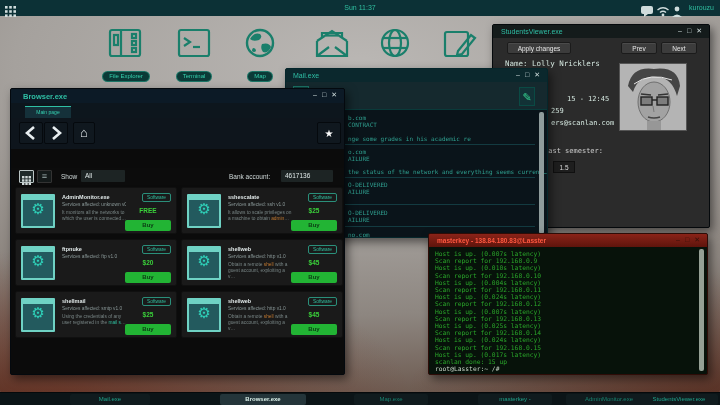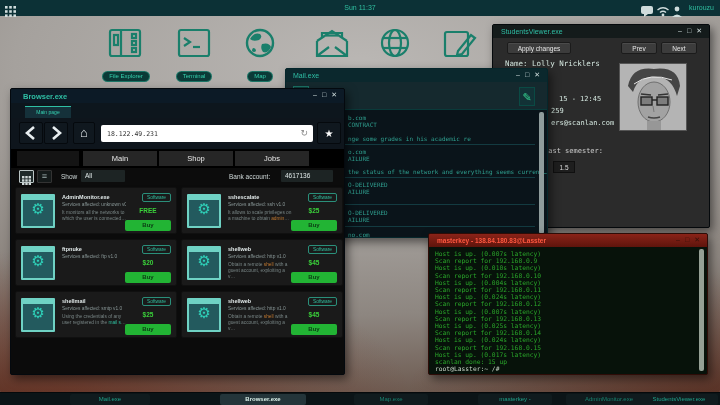--- a/index.html
+++ b/index.html
@@ -228,21 +228,21 @@
         <rect x="21" y="33" width="11" height="8" fill="rgba(40,40,40,.3)" stroke="#222" stroke-width="1.4"></rect>
         <rect x="37" y="33" width="11" height="8" fill="rgba(40,40,40,.3)" stroke="#222" stroke-width="1.4"></rect>
         <line x1="32" y1="36" x2="37" y2="36" stroke="#222" stroke-width="1.4"></line>
         <line x1="21" y1="30" x2="31" y2="31" stroke="#333" stroke-width="1.6"></line>
         <line x1="38" y1="31" x2="48" y2="30" stroke="#333" stroke-width="1.6"></line>
         <line x1="33" y1="42" x2="34" y2="48" stroke="#777" stroke-width="1"></line>
         <path d="M28 53 Q34 55 40 53" stroke="#444" fill="none" stroke-width="1.4"></path>
         <rect x="27" y="57" width="14" height="9" fill="#979797"></rect>
       </svg>
     </div>
-    <div class="sv-text" style="left:66px;top:70px;">15 - 12:45</div>
+    <div class="sv-text" style="left:74px;top:70px;">15 - 12:45</div>
     <div class="sv-text" style="left:58px;top:82px;">259</div>
     <div class="sv-text" style="left:58px;top:94px;">ers@scanlan.com</div>
     <div class="sv-text" style="left:51px;top:122px;color:#cfcfcf;">Last semester:</div>
     <div class="sv-gpa">1.5</div>
   </div>
 
   <div class="win mail">
     <div class="mail-title">
       <span class="t">Mail.exe</span>
       <span class="ctls">
@@ -292,31 +292,21 @@
         <svg width="20" height="20" viewBox="0 0 20 20">
             <polyline points="13,4 6,10 13,16" fill="none" stroke="#e8eef0" stroke-width="2.6"></polyline>
           </svg>
       </div>
       <div class="nbtn" style="left:33px;">
         <svg width="20" height="20" viewBox="0 0 20 20">
             <polyline points="7,4 14,10 7,16" fill="none" stroke="#e8eef0" stroke-width="2.6"></polyline>
           </svg>
       </div>
       <div class="nbtn" style="left:62px;width:22px;font-size:13px;color:#e8eef0;line-height:20px;"><span>⌂</span></div>
-      <div class="url">
-        <span class="u">18.122.49.231</span>
-        <span class="r">↻</span>
-      </div>
       <div class="nbtn" style="left:306px;font-size:10px;color:#fff;line-height:21px;"><span>★</span></div>
-    </div>
-    <div class="sitetabs">
-      <div class="stab" style="left:6px;width:62px;background:#141414;"></div>
-      <div class="stab" style="left:72px;">Main</div>
-      <div class="stab" style="left:148px;">Shop</div>
-      <div class="stab" style="left:224px;">Jobs</div>
     </div>
     <div class="ctrlrow">
       <div class="vbtn" style="left:8px;background:#1f2a2a;border:1px solid #b9c4c4;">
         <svg width="9" height="9" viewBox="0 0 9 9" style="margin-top:2px;">
             <g fill="#cfd8d8">
               <rect x="0" y="0" width="2.4" height="2.4"></rect>
               <rect x="3.3" y="0" width="2.4" height="2.4"></rect>
               <rect x="6.6" y="0" width="2.4" height="2.4"></rect>
               <rect x="0" y="3.3" width="2.4" height="2.4"></rect>
               <rect x="3.3" y="3.3" width="2.4" height="2.4"></rect>

